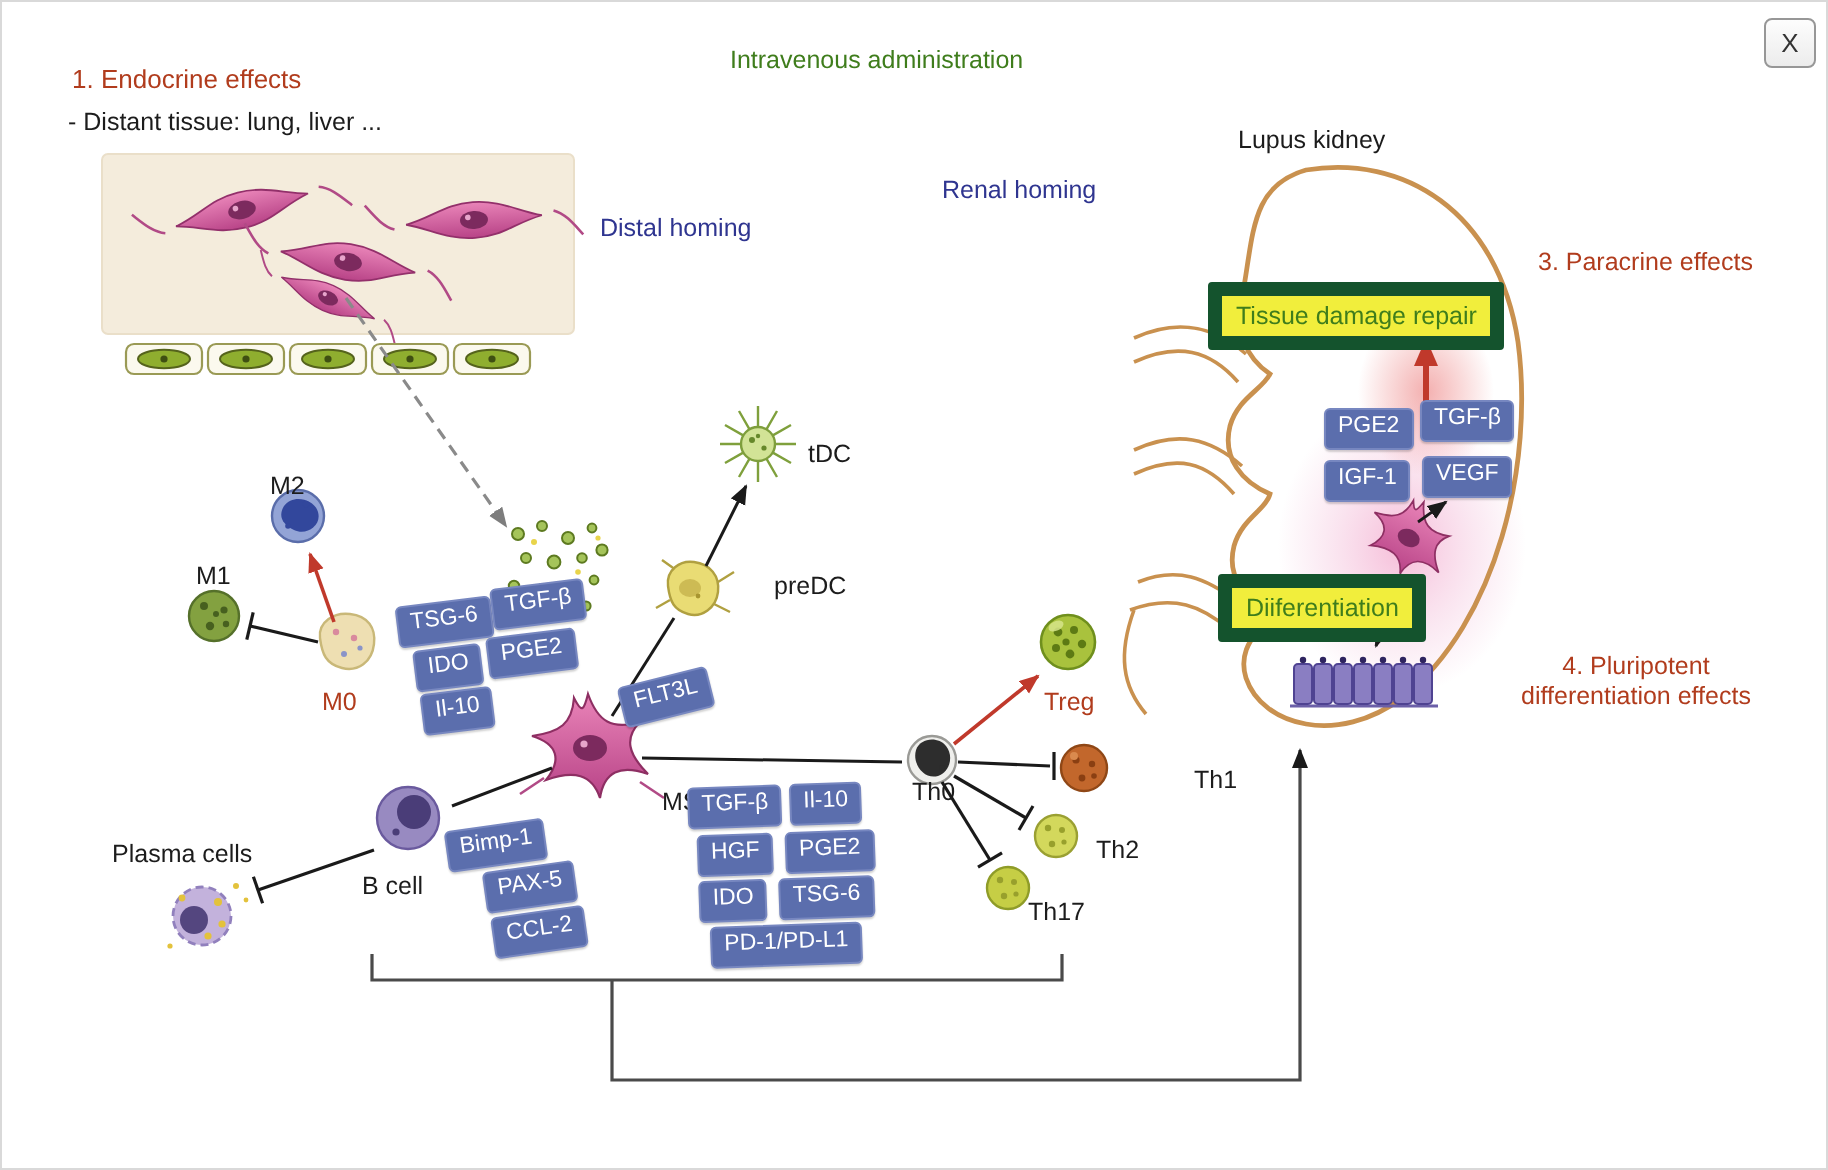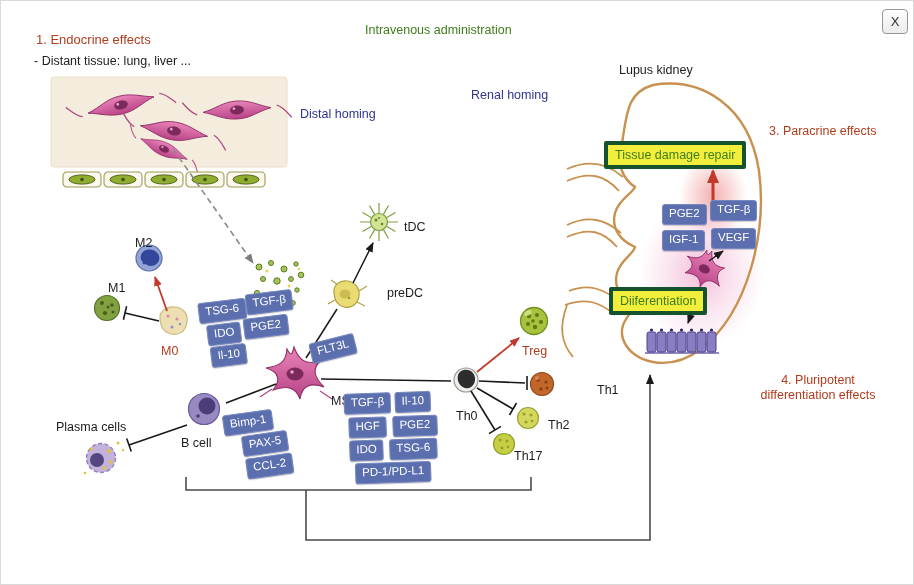--- a/index.html
+++ b/index.html
@@ -3,27 +3,27 @@
 <meta charset="utf-8">
 <style>
   html,body{margin:0;padding:0;background:#fff;}
   .canvas{position:relative;width:914px;height:585px;background:#ffffff;border:1px solid #d9d9d9;
           font-family:"Liberation Sans",sans-serif;overflow:hidden;box-sizing:border-box;}
   .art{position:absolute;left:0;top:0;}
   .lbl{position:absolute;font-size:12.5px;color:#1c1c1c;white-space:nowrap;line-height:1.2;}
   .red{color:#b13c1d;}
   .green{color:#3f7d1c;}
   .navy{color:#2f3590;}
-  .center{text-align:center;margin-top:47px;}
+  .center{text-align:center;}
   .fgroup{position:absolute;}
   .fbox{position:absolute;background:#5b6ead;color:#fff;font-size:11.5px;line-height:1;
         padding:3px 6px 4px;border-radius:3px;border:1px solid #7787c0;text-align:center;
         white-space:nowrap;box-shadow:0 1px 1px rgba(0,0,0,.18);}
   .ybox{position:absolute;background:#f1ee3c;color:#3f7d1c;font-size:12.5px;line-height:1.2;
-        padding:2.5px 7px;border-radius:2px;white-space:nowrap;border:4px solid #14532d;}
+        padding:2.5px 7px;border-radius:2px;white-space:nowrap;border:7px solid #14532d;}
   .close-btn{position:absolute;left:881px;top:8px;width:26px;height:25px;
         background:linear-gradient(#fdfdfd,#ececec);border:1px solid #979797;border-radius:4px;
         font-family:"Liberation Sans",sans-serif;font-size:13px;color:#333;
         display:flex;align-items:center;justify-content:center;cursor:pointer;padding:0;}
 </style>
 </head>
 <body>
 
 <div class="canvas">
 
@@ -306,28 +306,28 @@
   <div class="lbl navy" style="left:299px;top:106px;">Distal homing</div>
   <div class="lbl navy" style="left:470px;top:87px;">Renal homing</div>
   <div class="lbl" style="left:618px;top:62px;">Lupus kidney</div>
   <div class="lbl red" style="left:768px;top:123px;">3. Paracrine effects</div>
   <div class="lbl red center" style="left:737px;top:325px;width:160px;white-space:normal;">
     <span>4. Pluripotent</span><br>
     <span>differentiation effects</span>
   </div>
 
   <div class="lbl" style="left:134px;top:235px;">M2</div>
-  <div class="lbl" style="left:107px;top:280px;">M1</div>
+  <div class="lbl" style="left:97px;top:280px;">M1</div>
   <div class="lbl red" style="left:160px;top:343px;">M0</div>
   <div class="lbl" style="left:403px;top:219px;">tDC</div>
   <div class="lbl" style="left:386px;top:285px;">preDC</div>
   <div class="lbl" style="left:295px;top:393px;margin-left:35px;">MSCs</div>
   <div class="lbl" style="left:55px;top:419px;">Plasma cells</div>
   <div class="lbl" style="left:180px;top:435px;">B cell</div>
-  <div class="lbl" style="left:455px;top:408px;">Th0</div>
+  <div class="lbl" style="left:455px;top:388px;">Th0</div>
   <div class="lbl red" style="left:521px;top:343px;">Treg</div>
   <div class="lbl" style="left:596px;top:382px;">Th1</div>
   <div class="lbl" style="left:547px;top:417px;">Th2</div>
   <div class="lbl" style="left:513px;top:448px;">Th17</div>
 
   <div class="ybox" style="left:603px;top:140px;">Tissue damage repair</div>
   <div class="ybox" style="left:608px;top:286px;">Diiferentiation</div>
 
   <div class="fgroup" style="left:657px;top:199px;width:110px;height:55px;">
     <div class="fbox" style="left:4px;top:4px;">PGE2</div>

